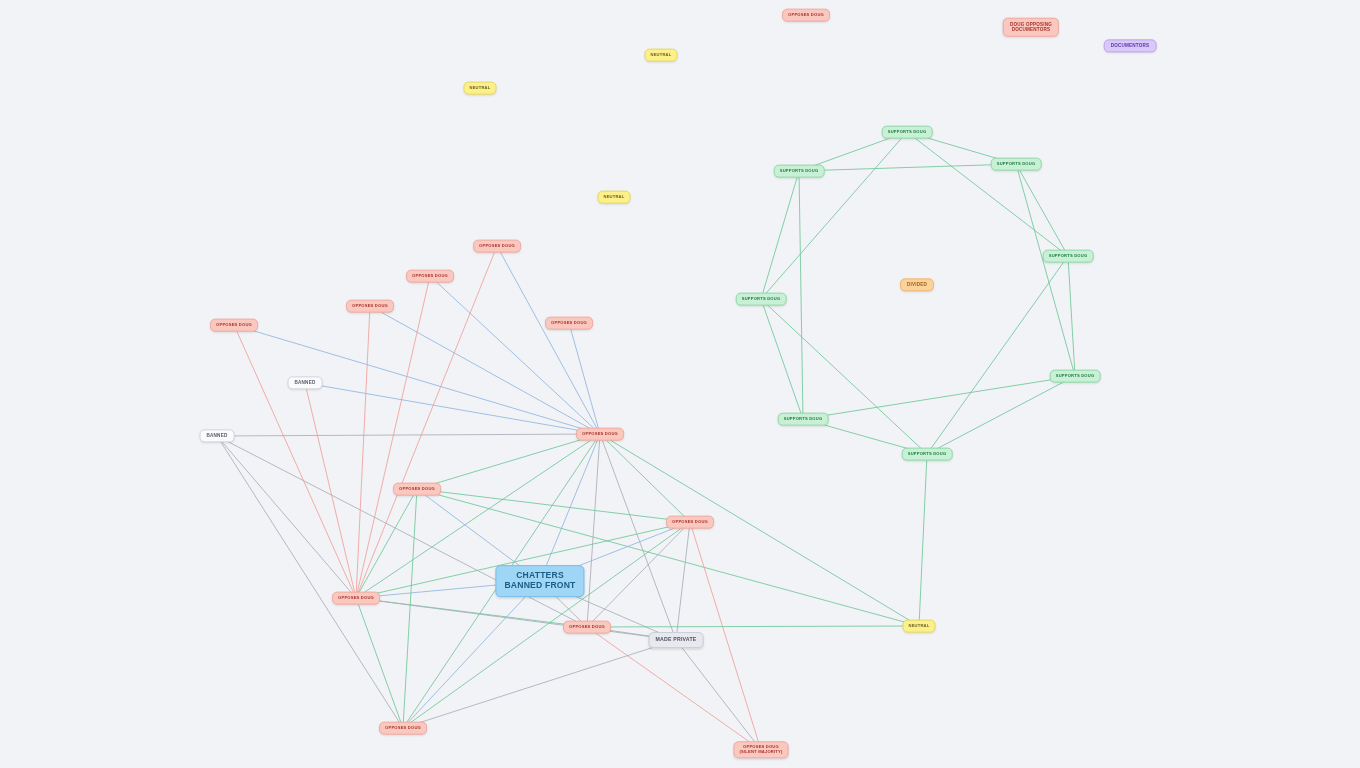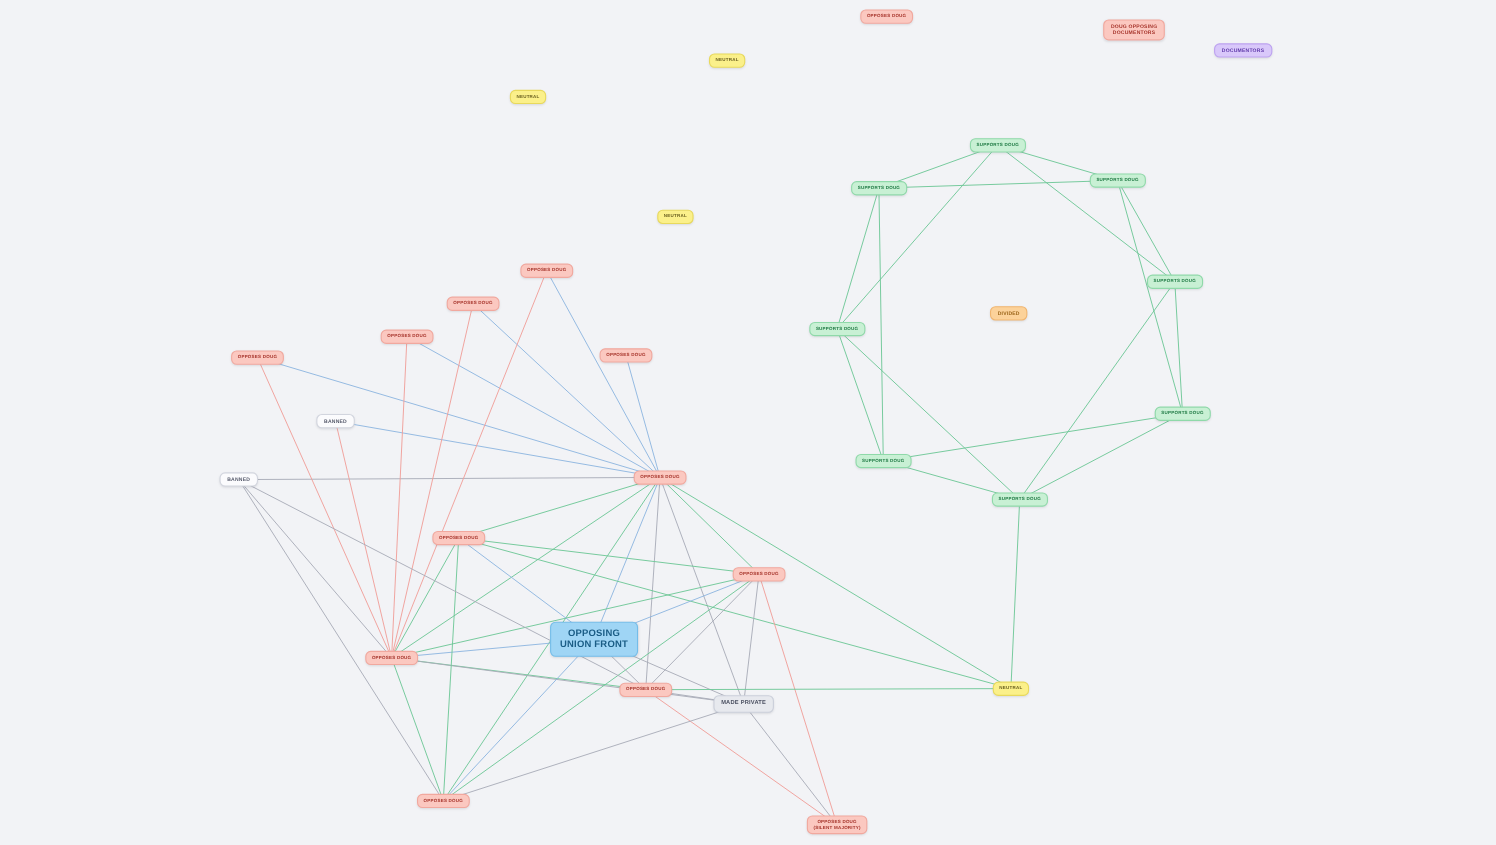--- a/index.html
+++ b/index.html
@@ -244,22 +244,22 @@
         <span>SUPPORTS DOUG</span>
       </div>
       <div class="node n-oppose sz-xs" style="left: 417px; top: 489px;">
         <span>OPPOSES DOUG</span>
       </div>
       <div class="node n-oppose sz-xs" style="left: 690px; top: 522px;">
         <span>OPPOSES DOUG</span>
       </div>
       <div class="node n-union sz-xl" style="left: 540px; top: 581px;">
         <span>
-          <span class="nl2">OPPOSING</span>
-          <span class="nl2">UNION FRONT</span>
+          <span class="nl2">CHATTERS</span>
+          <span class="nl2">BANNED FRONT</span>
         </span>
       </div>
       <div class="node n-oppose sz-xs" style="left: 356px; top: 598px;">
         <span>OPPOSES DOUG</span>
       </div>
       <div class="node n-neutral sz-xs" style="left: 919px; top: 626px;">
         <span>NEUTRAL</span>
       </div>
       <div class="node n-oppose sz-xs" style="left: 587px; top: 627px;">
         <span>OPPOSES DOUG</span>

